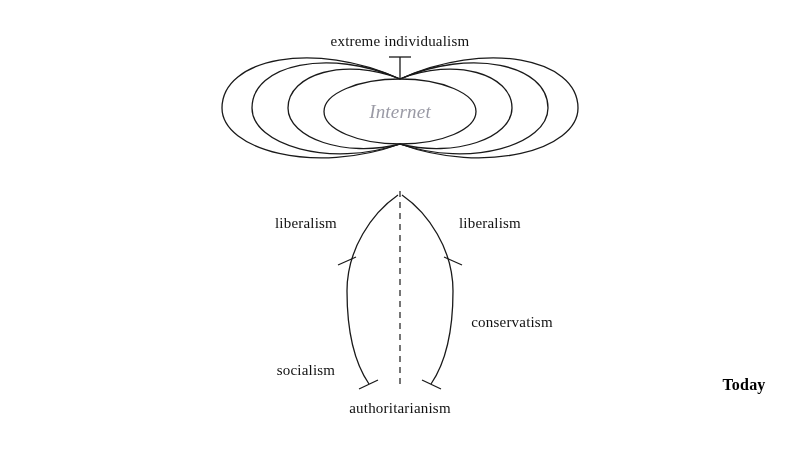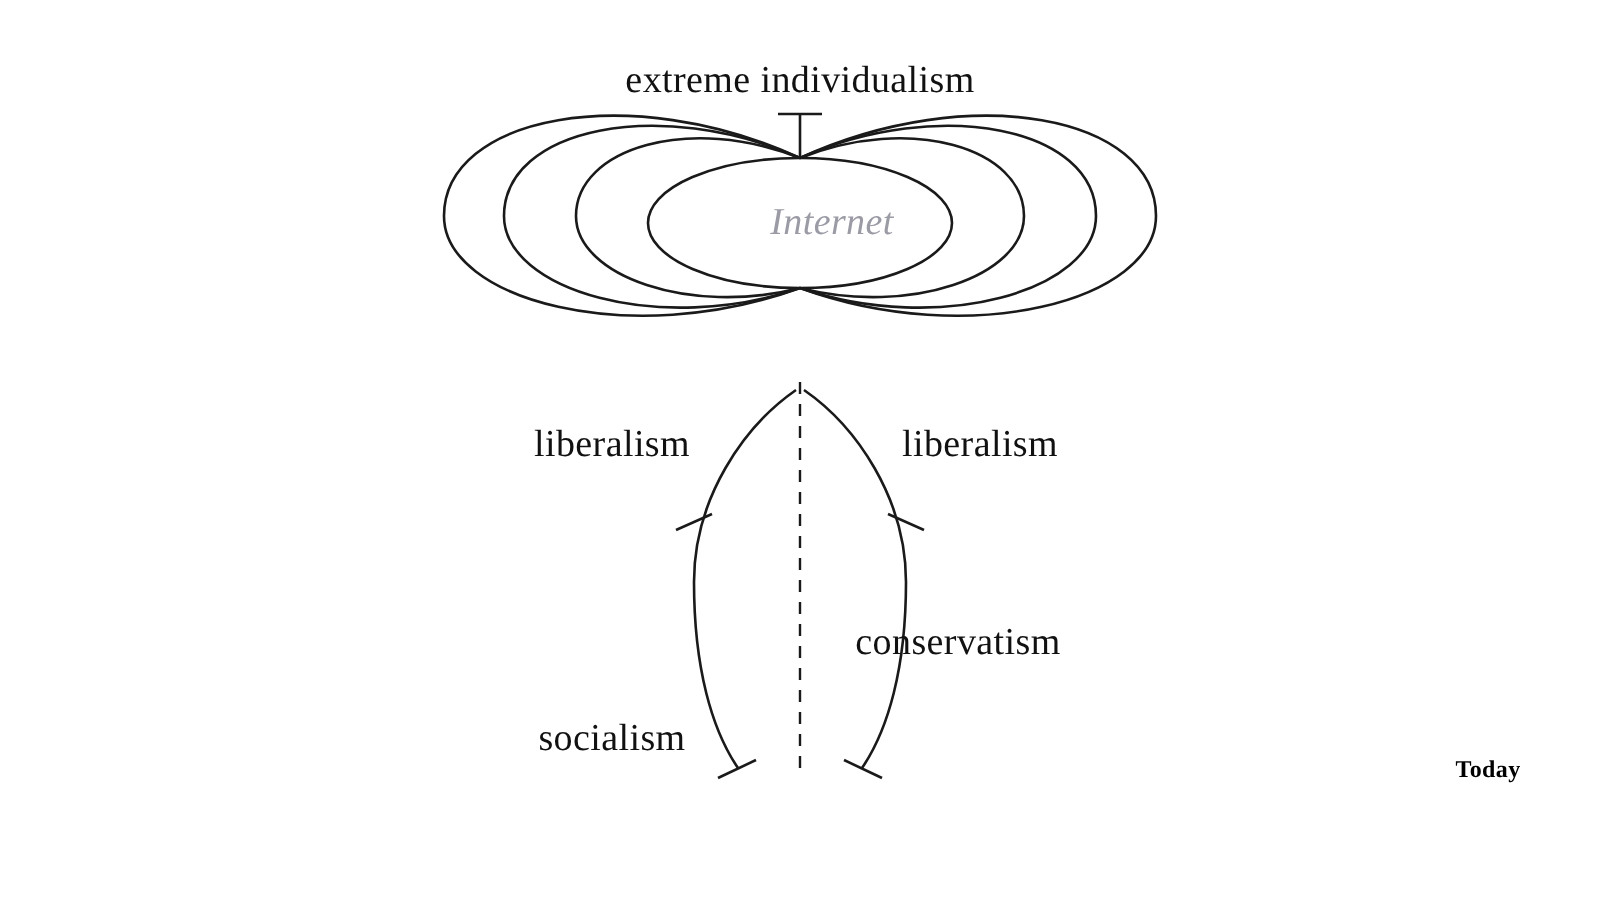--- a/index.html
+++ b/index.html
@@ -16,34 +16,33 @@
     overflow: hidden;
   }
   .diagram-svg {
     position: absolute;
     left: 0;
     top: 0;
   }
   .label {
     position: absolute;
     transform: translate(-50%, -50%);
-    font-size: 19px;
+    font-size: 15px;
     color: #111111;
     white-space: nowrap;
     letter-spacing: 0.2px;
   }
   .label-internet {
     font-style: italic;
     font-size: 19px;
     color: #9b9ba6;
-    margin-left: 16px;
   }
   .label-today {
     font-weight: bold;
-    font-size: 12px;
+    font-size: 16px;
     color: #000000;
   }
 </style>
 </head>
 <body>
 
 <div class="canvas">
 
   <svg class="diagram-svg" width="800" height="450" viewBox="0 0 800 450">
     <g fill="none" stroke="#1a1a1a" stroke-width="1.3">
@@ -79,18 +78,19 @@
 
   <div class="label label-internet" style="left:400px; top:112px;">Internet</div>
 
 
   <div class="label" style="left:306px; top:223px;">liberalism</div>
 
   <div class="label" style="left:490px; top:223px;">liberalism</div>
 
   <div class="label" style="left:306px; top:322px;margin-top:48px;">socialism</div>
 
-  <div class="label" style="left:479px; top:322px;">conservatism</div>
+  <div class="label" style="left:512px; top:322px;">conservatism</div>
 
+  <div class="label" style="left:400px; top:408px;">authoritarianism</div>
 
   <div class="label label-today" style="left:744px; top:385px;">Today</div>
 
 </div>
 
 </body></html>

